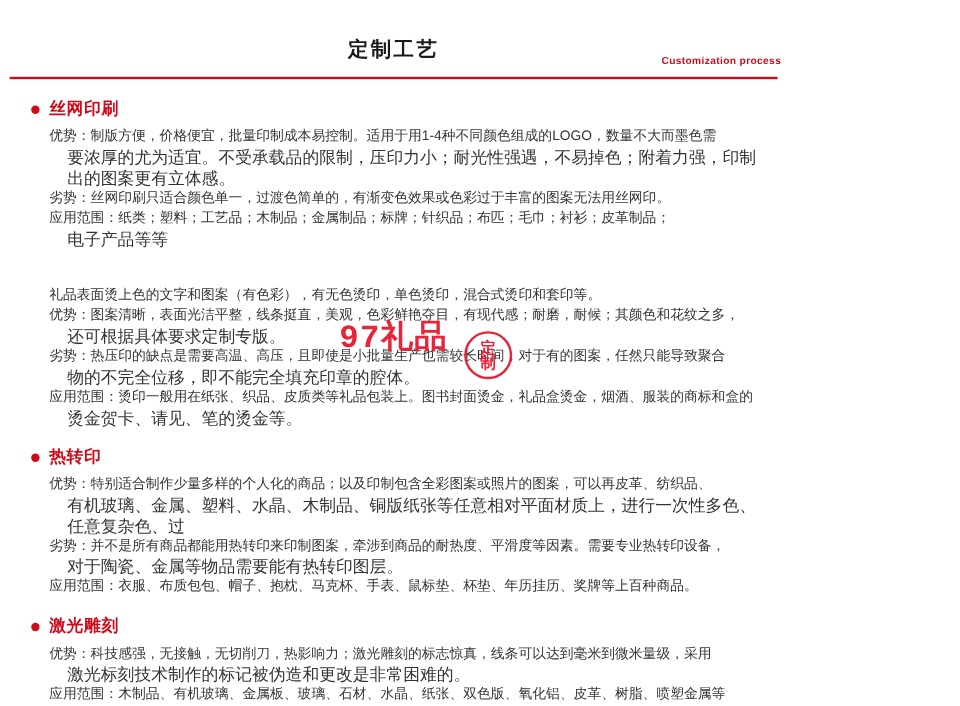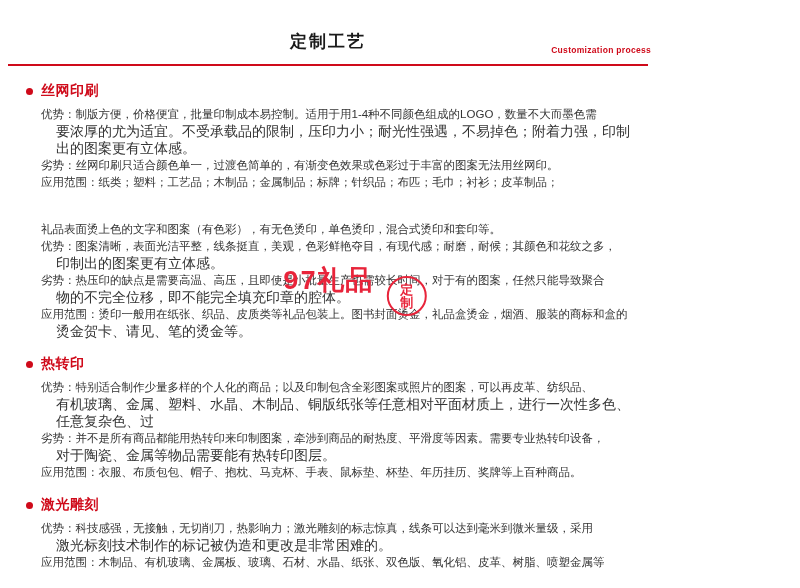--- a/index.html
+++ b/index.html
@@ -167,31 +167,32 @@
         </div>
         <div class="cont">要浓厚的尤为适宜。不受承载品的限制，压印力小；耐光性强遇，不易掉色；附着力强，印制出的图案更有立体感。</div>
         <div class="row">
           <span class="label">劣势：</span>
           <span class="text">丝网印刷只适合颜色单一，过渡色简单的，有渐变色效果或色彩过于丰富的图案无法用丝网印。</span>
         </div>
         <div class="row">
           <span class="label">应用范围：</span>
           <span class="text">纸类；塑料；工艺品；木制品；金属制品；标牌；针织品；布匹；毛巾；衬衫；皮革制品；</span>
         </div>
+        <div class="cont">电子产品等等</div>
       </div>
     </div>
 
     <div class="section">
       <div class="rows">
         <div class="plain" style="padding-left:0">礼品表面烫上色的文字和图案（有色彩），有无色烫印，单色烫印，混合式烫印和套印等。</div>
         <div class="row">
           <span class="label">优势：</span>
           <span class="text">图案清晰，表面光洁平整，线条挺直，美观，色彩鲜艳夺目，有现代感；耐磨，耐候；其颜色和花纹之多，</span>
         </div>
-        <div class="cont">印制出的图案更有立体感。</div>
+        <div class="cont">还可根据具体要求定制专版。</div>
         <div class="row">
           <span class="label">劣势：</span>
           <span class="text">热压印的缺点是需要高温、高压，且即使是小批量生产也需较长时间，对于有的图案，任然只能导致聚合</span>
         </div>
         <div class="cont">物的不完全位移，即不能完全填充印章的腔体。</div>
         <div class="row">
           <span class="label">应用范围：</span>
           <span class="text">烫印一般用在纸张、织品、皮质类等礼品包装上。图书封面烫金，礼品盒烫金，烟酒、服装的商标和盒的</span>
         </div>
         <div class="cont">烫金贺卡、请见、笔的烫金等。</div>

